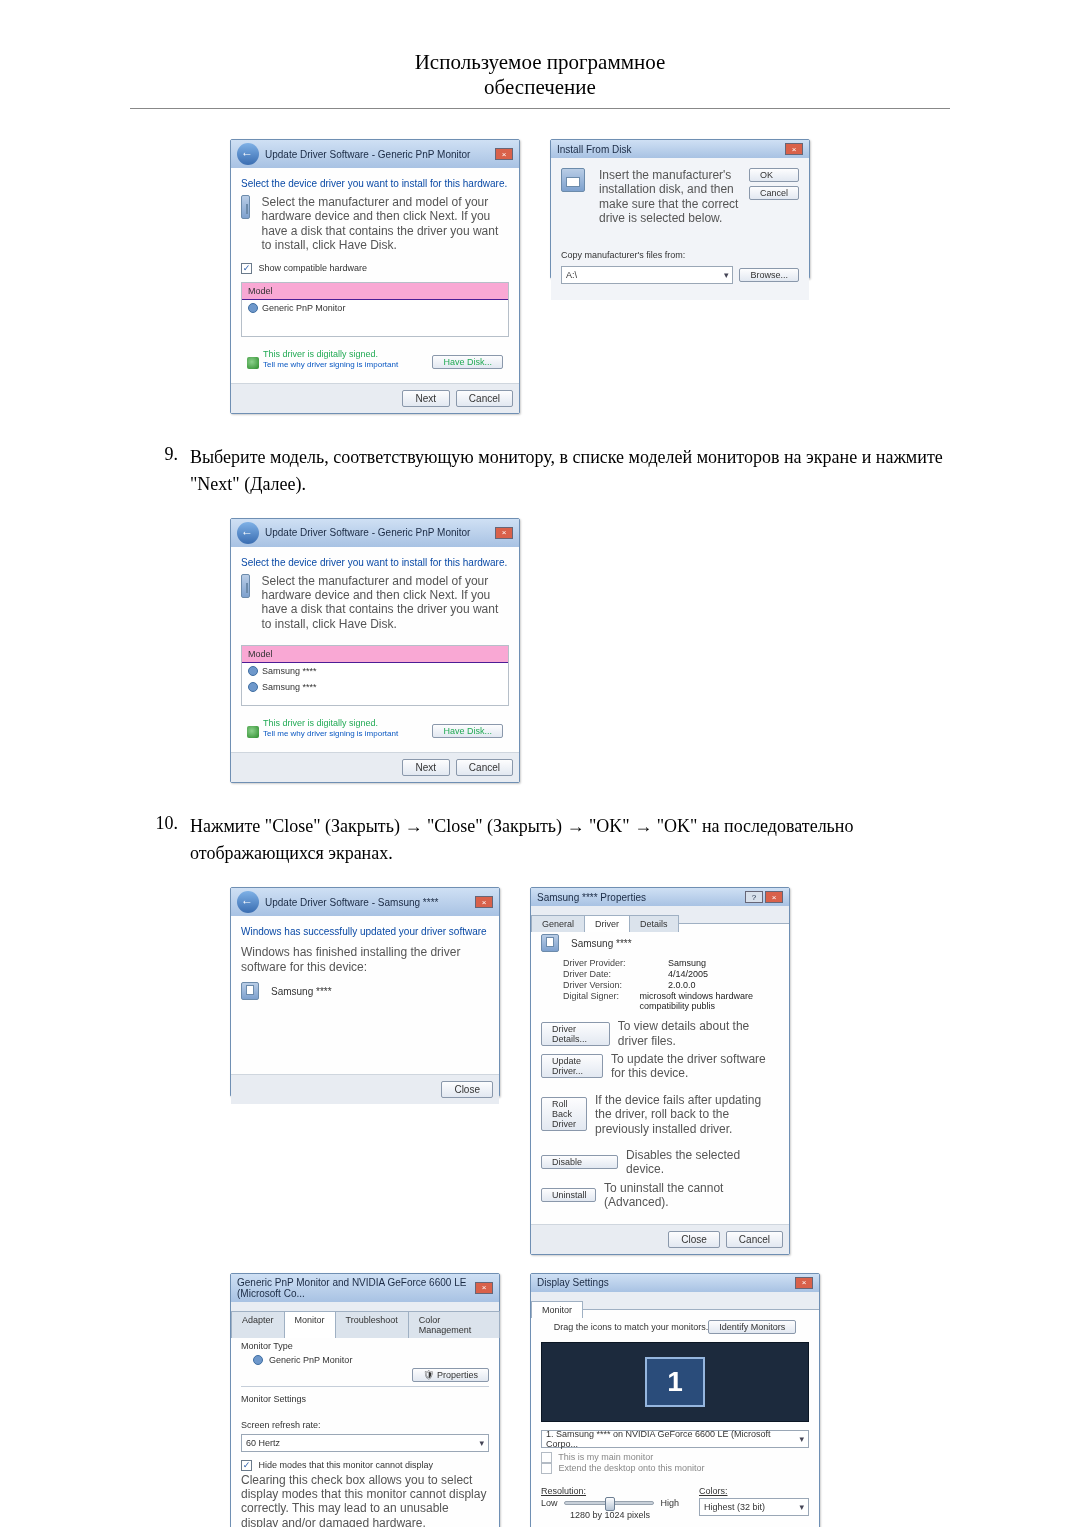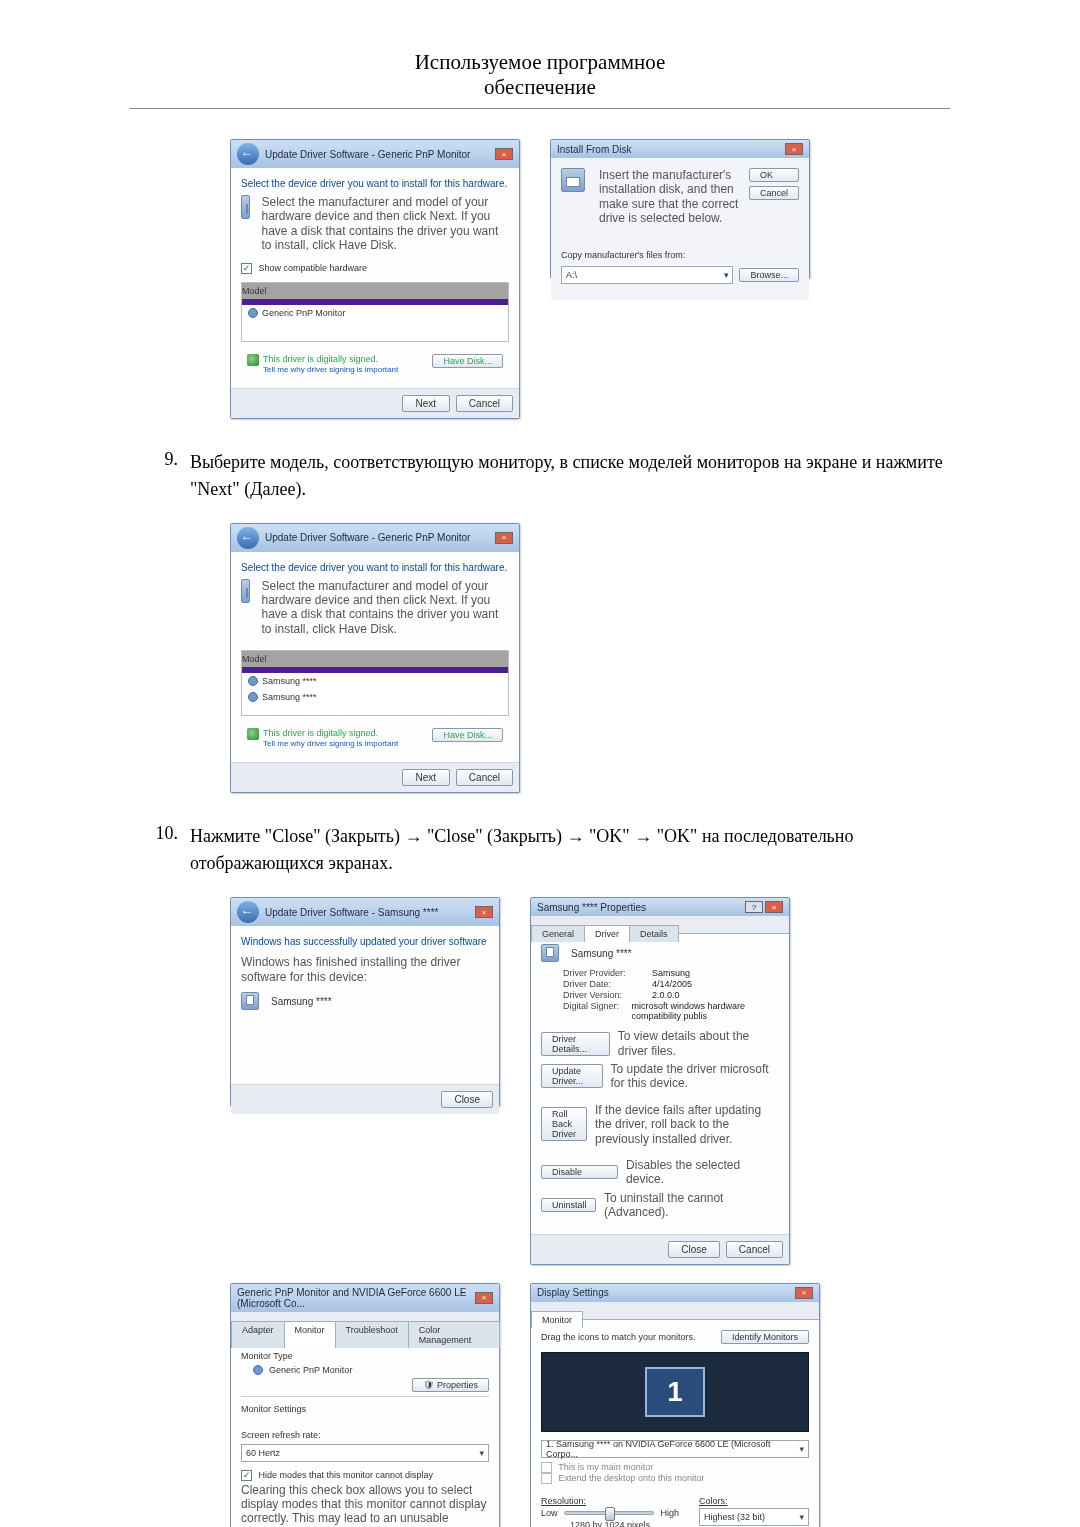--- a/index.html
+++ b/index.html
@@ -68,24 +68,24 @@
     margin-right:6px;
   }
   .diskicon::after{
     content:""; position:absolute; left:4px; right:4px; bottom:4px; height:8px; background:#fff; border:1px solid #6c8bab;
   }
   .listbox {
     border: 1px solid #b6bfc9;
     background: #fff;
     margin: 8px 0;
   }
-  .listhdr { background: #a3a3a3; padding: 3px 0; font-size: 9px; border-bottom: 6px solid #4c1d95; }
+  .listhdr { background: #f9a8d4; padding: 3px 6px; font-size: 9px; border-bottom: 1px solid #4c1d95; }
   .listitem { padding: 3px 6px; font-size: 9px; display:flex; align-items:center; gap:4px; }
   .disc { width:10px;height:10px;background:#6e98cb;border-radius:50%;border:1px solid #3f6ea2;display:inline-block;flex-shrink:0;}
-  .statusline { padding: 4px 6px; font-size: 9px; color: #2a5; display:flex; align-items:flex-start; gap:4px;}
+  .statusline { padding: 4px 6px; font-size: 9px; color: #2a5; display:flex; align-items:flex-end; gap:4px;}
   .shield { width:12px;height:12px;background:radial-gradient(circle at 40% 40%,#8cd18c,#2a8b2a);border-radius:2px;display:inline-block;}
   .smalllink { color:#0a58c2; text-decoration:none; font-size:8px;}
   .btnrow { display:flex; justify-content:flex-end; gap:6px; padding:6px; background:#e8ecf2; border-top:1px solid #cfd6de;}
   .btn {
     border: 1px solid #8a98ab;
     background: linear-gradient(#fdfdfe,#e2e8f1);
     padding: 2px 12px;
     font-size: 10px;
     border-radius: 2px;
     min-width: 48px;
@@ -107,21 +107,21 @@
   .mon-preview{background:#1c2a3d;height:80px;display:flex;align-items:center;justify-content:center;margin:8px 0;border:1px solid #0b1624;}
   .mon-box{width:60px;height:50px;background:#2a4c7a;border:2px solid #95b6df;display:flex;align-items:center;justify-content:center;color:#fff;font-size:28px;font-weight:bold;}
   .hr-thin{border-top:1px solid #c5ced9;margin:6px 0;}
   .label9{font-size:9px;color:#333;}
   .slider{height:4px;background:#c8d0d9;border:1px solid #97a2ae;position:relative;flex:1;border-radius:2px;}
   .thumb{position:absolute;top:-5px;left:45%;width:10px;height:14px;background:linear-gradient(#fdfdfe,#b8c6d6);border:1px solid #6c7e92;border-radius:2px;}
   .select{border:1px solid #9aa7b6;background:#fff;height:18px;display:flex;align-items:center;justify-content:space-between;padding:0 4px;font-size:9px;}
   .select .chev{color:#445;}
   .link{color:#0a58c2;font-size:9px;}
   .kv{display:flex;font-size:9px;margin:1px 0;}
-  .kv .k{width:89px;color:#444;}
+  .kv .k{width:105px;color:#444;}
   .kv .v{color:#222;}
   .section-lbl{font-size:9px;color:#333;text-decoration:underline;margin-top:6px;margin-bottom:2px;display:block;}
   .backarrow{width:22px;height:22px;border-radius:50%;background:linear-gradient(#7fb1e6,#3a6db1);display:inline-block;position:relative;margin-right:6px;}
   .backarrow::after{content:"←";position:absolute;left:4px;top:2px;color:#fff;font-size:12px;}
 </style>
 </head>
 <body>
 
 <div class="page">
   <div class="page-title">
@@ -314,21 +314,21 @@
               <span class="k">Digital Signer:</span>
               <span class="v">microsoft windows hardware compatibility publis</span>
             </div>
         </div>
         <div style="display:flex;gap:8px;align-items:center;margin:4px 0">
             <span class="smallbtn wide" style="width:78px">Driver Details...</span>
             <span class="tiny">To view details about the driver files.</span>
           </div>
         <div style="display:flex;gap:8px;align-items:center;margin:4px 0">
             <span class="smallbtn wide" style="width:78px">Update Driver...</span>
-            <span class="tiny">To update the driver microsoft for this device.</span>
+            <span class="tiny">To update the driver software for this device.</span>
           </div>
         <div style="display:flex;gap:8px;align-items:center;margin:12px 0">
             <span class="smallbtn wide" style="width:78px">Roll Back Driver</span>
             <span class="tiny">If the device fails after updating the driver, roll back to the previously installed driver.</span>
           </div>
         <div style="display:flex;gap:8px;align-items:center;margin:4px 0">
             <span class="smallbtn wide" style="width:78px">Disable</span>
             <span class="tiny">Disables the selected device.</span>
           </div>
         <div style="display:flex;gap:8px;align-items:center;margin:4px 0">
@@ -390,21 +390,21 @@
       <div class="titlebar">
         <span class="ttxt">Display Settings</span>
         <div class="winbtns">
             <span class="winbtn close">×</span>
           </div>
       </div>
       <div class="tabbar">
         <div class="tab active">Monitor</div>
       </div>
       <div class="body">
-        <div style="display:flex;justify-content:space-between;align-items:center">
+        <div style="display:flex;justify-content:center;align-items:center">
           <span class="label9">Drag the icons to match your monitors.</span>
           <span class="smallbtn">Identify Monitors</span>
         </div>
         <div class="mon-preview">
           <div class="mon-box">
               <span>1</span>
             </div>
         </div>
         <div class="select">
           <span>1. Samsung **** on NVIDIA GeForce 6600 LE (Microsoft Corpo...</span>

